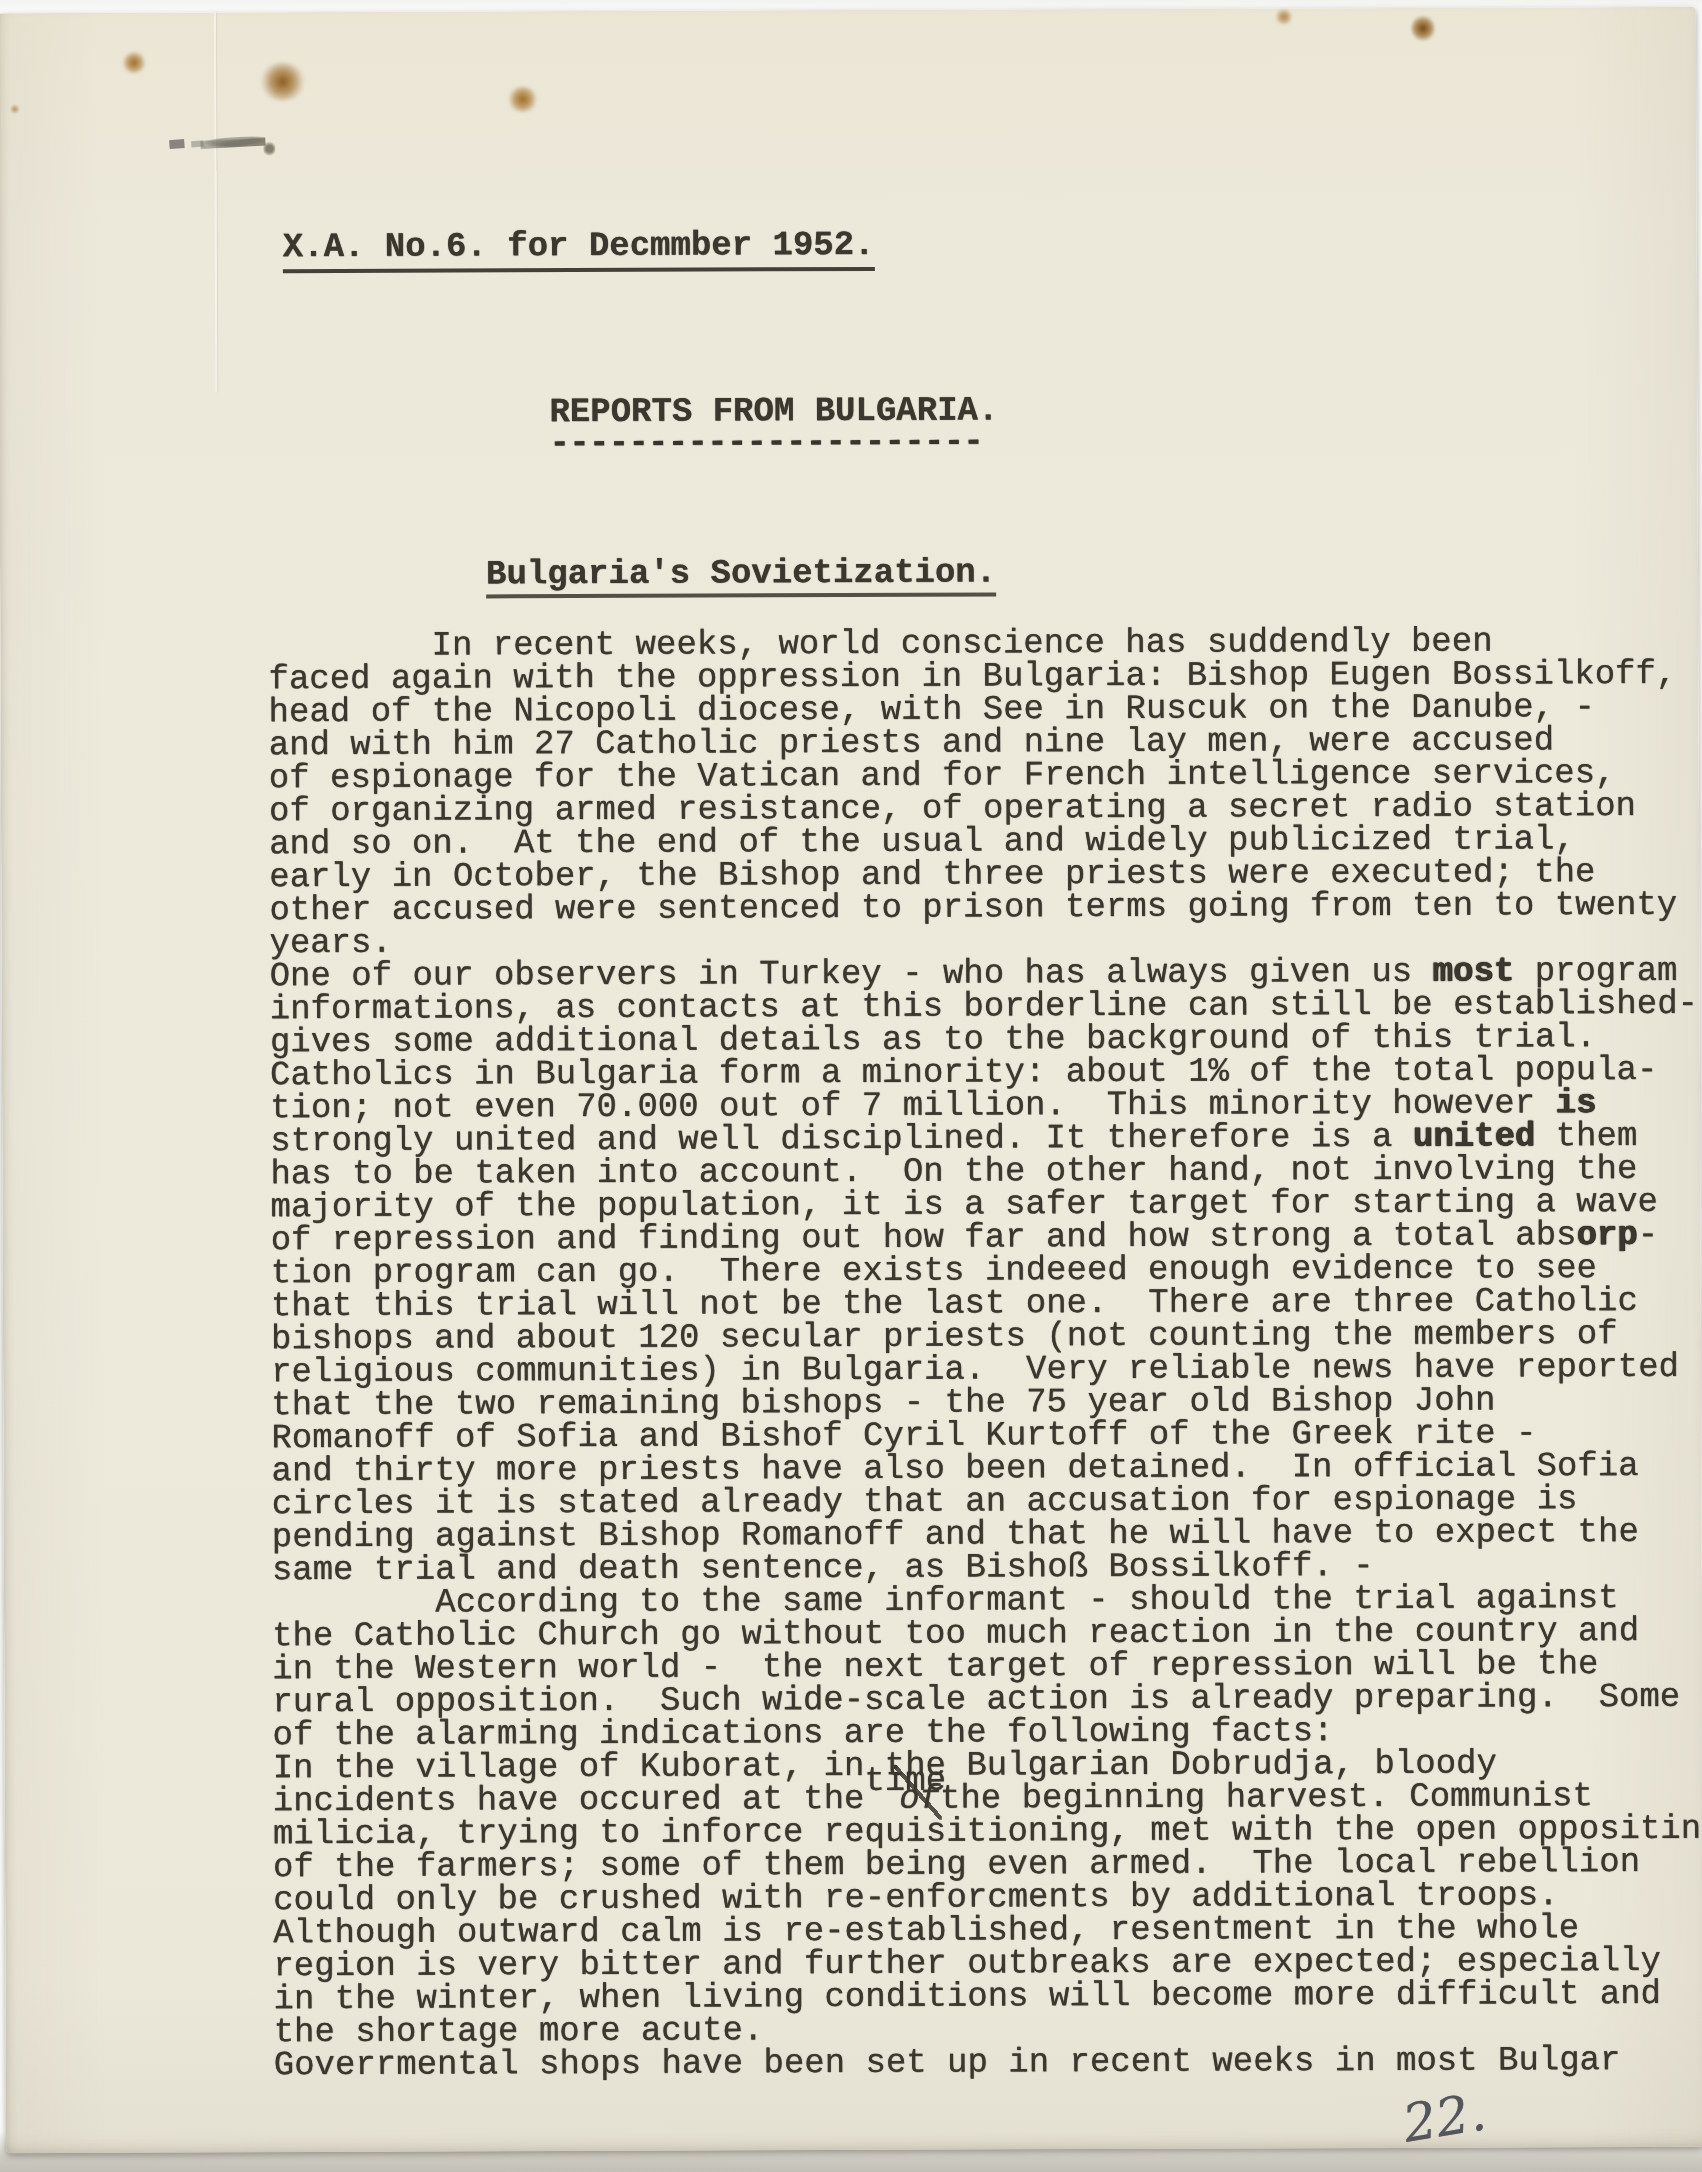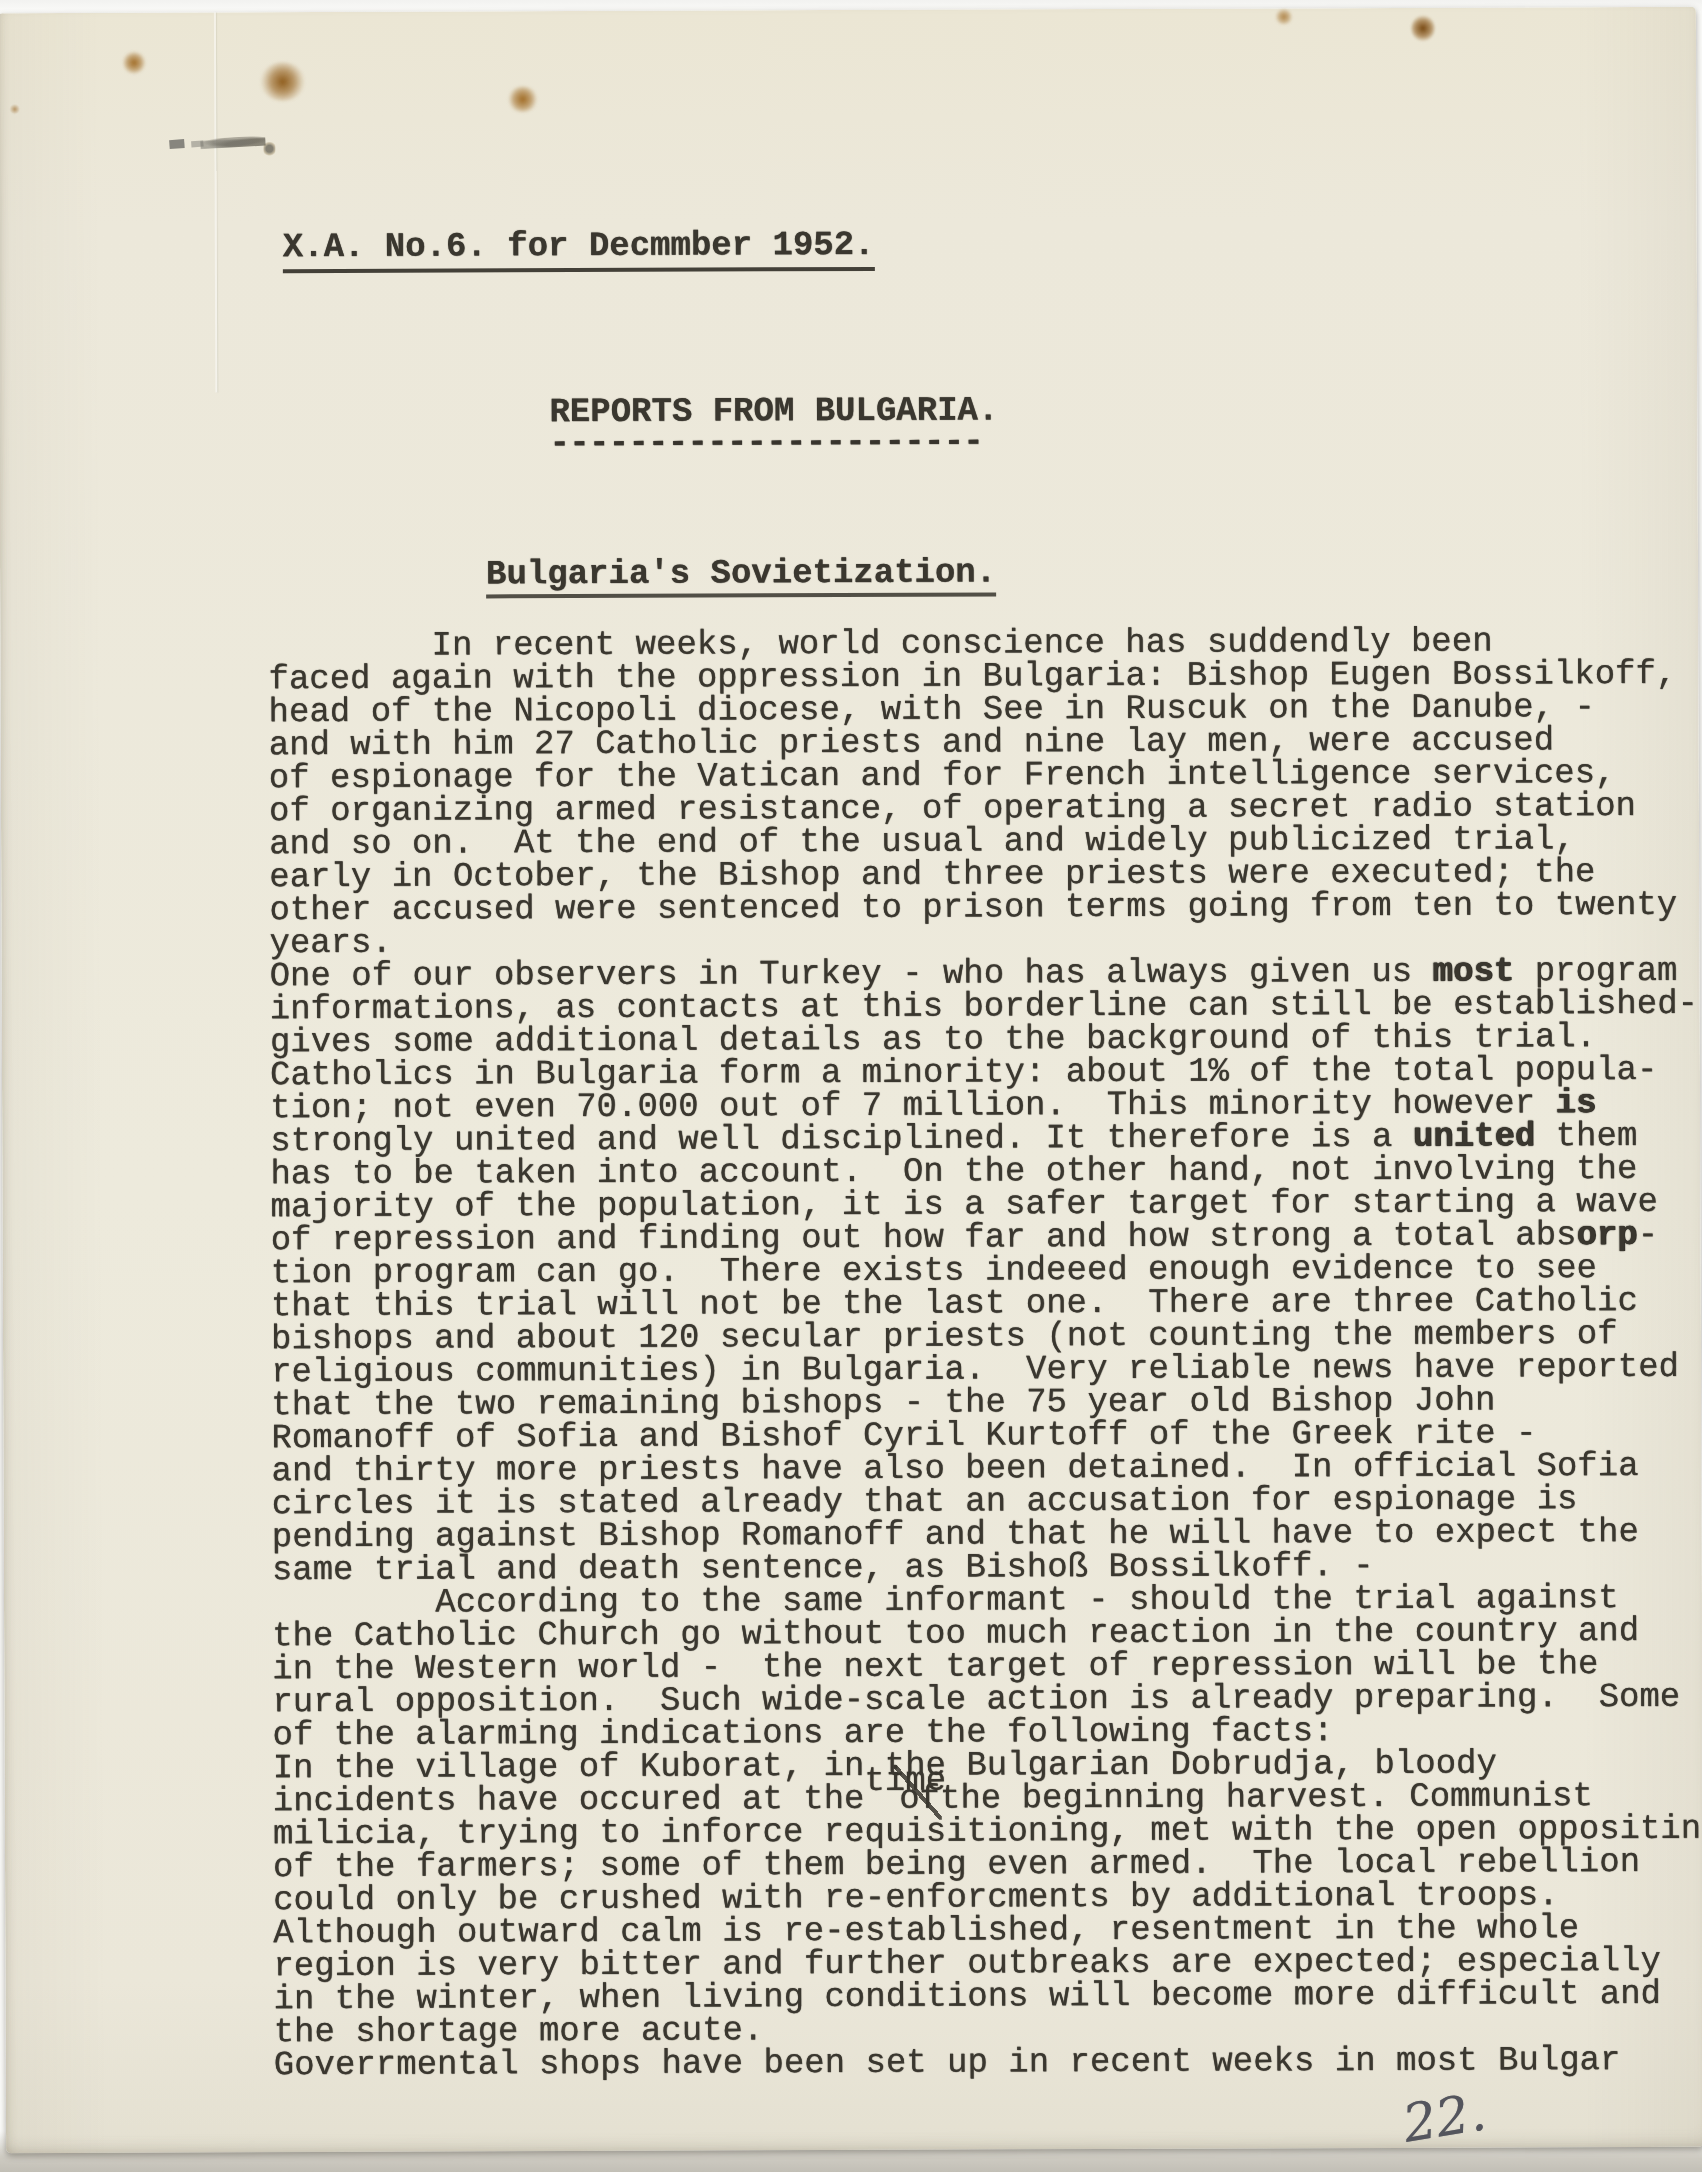--- a/index.html
+++ b/index.html
@@ -56,21 +56,21 @@
   .line{
     font-size:34px; line-height:33px; height:33px; white-space:pre;
   }
   .seg-overstrike{
     font-weight:bold;
     text-shadow:0 0 1.4px rgba(40,38,32,0.95), 0.7px 0 0 rgba(40,38,32,0.85), 0 0 1.1px rgba(52,49,42,0.70);
   }
   .seg-insert{
     position:relative; top:-0.52em; margin-right:-2.3ch;
   }
-  .seg-slashed{ position:relative; }
+  .seg-slashed{ position:relative;font-style:italic; }
   .seg-slashed::after{
     content:""; position:absolute; left:-0.15em; right:-0.05em; top:-0.45em; bottom:-0.05em;
     background:linear-gradient(to top right, transparent 47%, rgba(58,55,47,0.85) 47%, rgba(58,55,47,0.85) 53%, transparent 53%);
   }
   .page-number{
     position:absolute; left:1397px; top:2080px;
     font-family:"DejaVu Serif",serif; font-style:italic;
     font-size:52px; color:var(--hand-ink);
     transform:rotate(-9deg);
     text-shadow:0 0 0.7px rgba(84,85,93,0.6);

